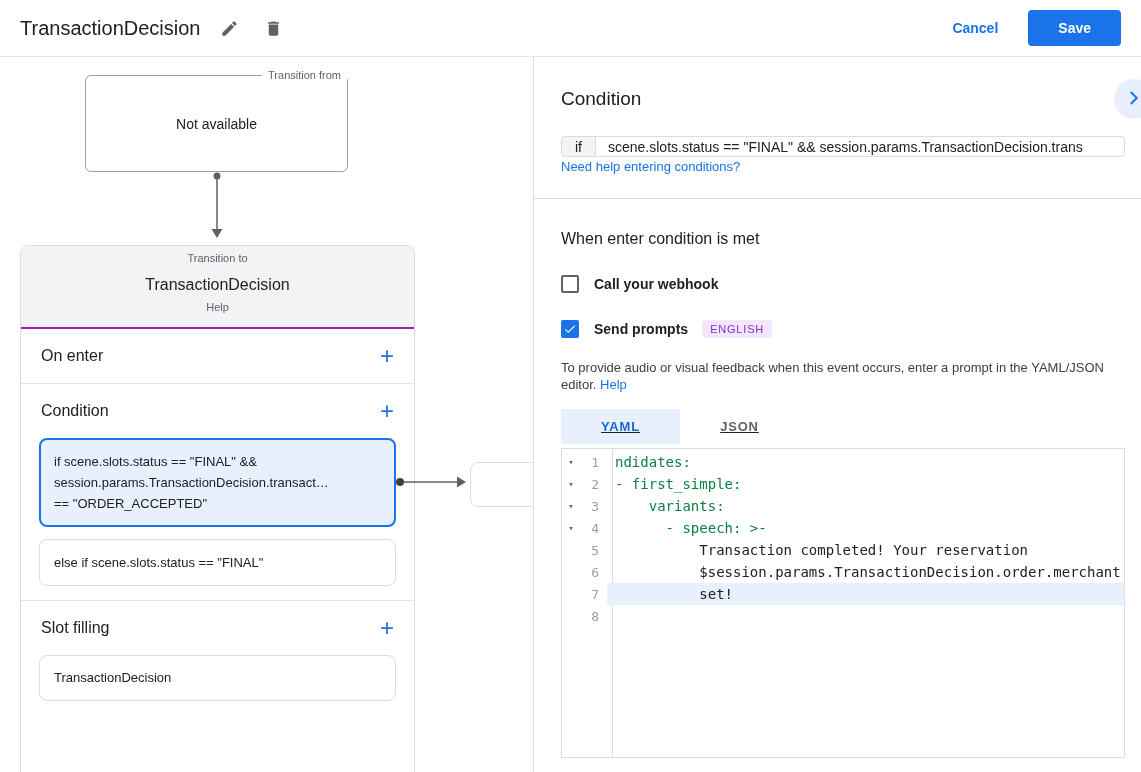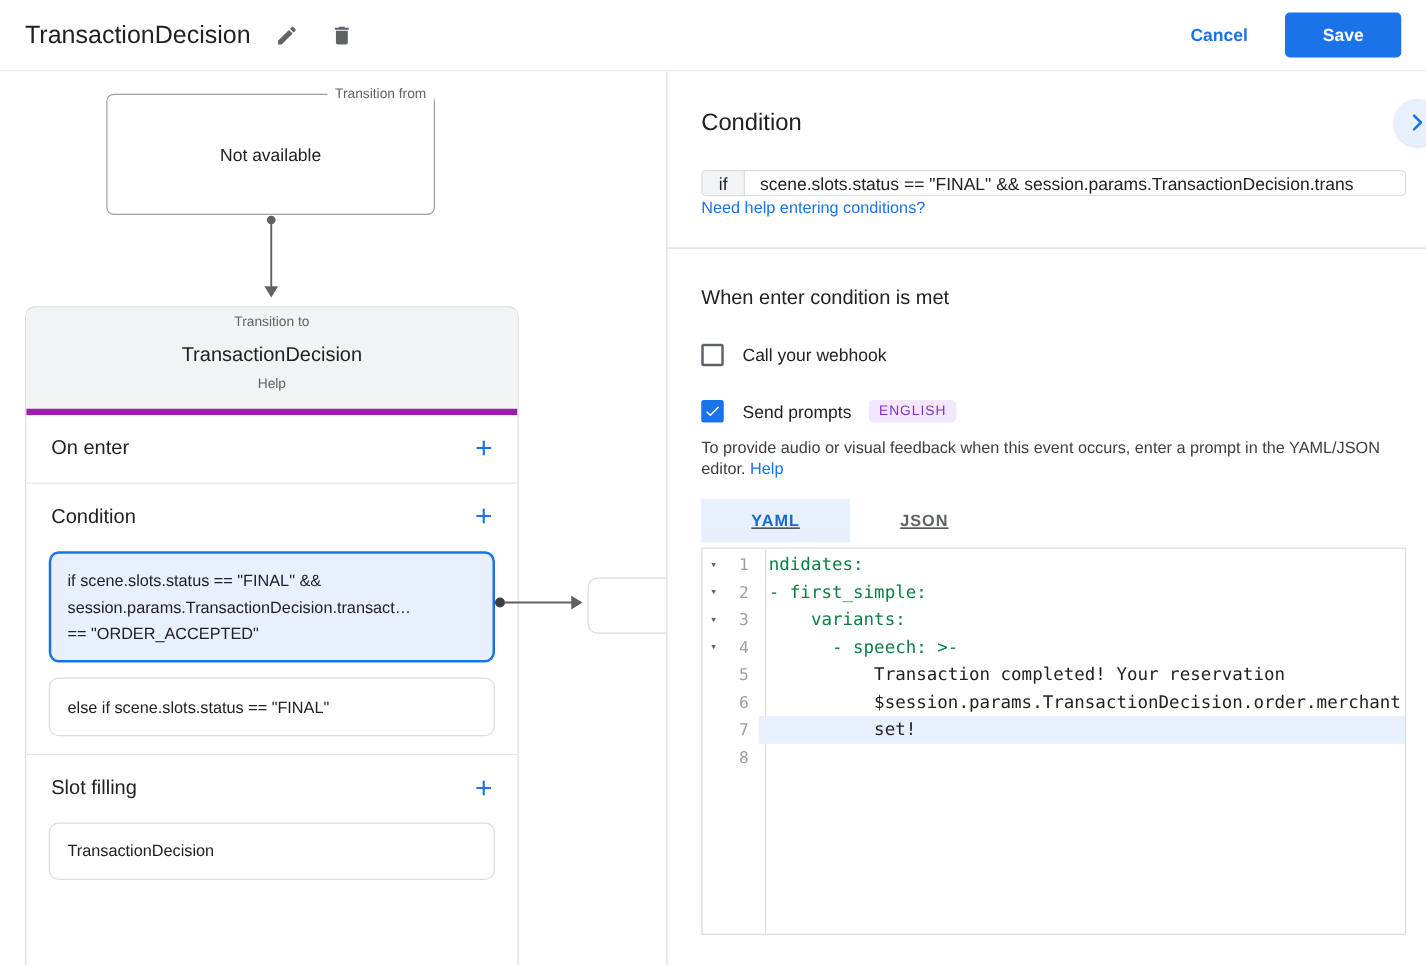--- a/index.html
+++ b/index.html
@@ -21,21 +21,21 @@
   .canvas { position:relative; width:533px; flex:none; background:#fff; overflow:hidden; }
   .panel { flex:1; border-left:1px solid #dadce0; position:relative; background:#fff; }
   
   .tfrom { position:absolute; left:85px; top:18px; width:263px; height:97px; border:1px solid #9aa0a6; border-radius:6px; background:#fff; }
   .box-legend { position:absolute; top:-7px; left:0; right:0; text-align:right; font-size:11px; color:#5f6368; }
   .box-legend span { background:#fff; padding:0 6px; }
   .tfrom-value { height:100%; display:flex; align-items:center; justify-content:center; font-size:14px; color:#202124; }
   .connectors { position:absolute; left:0; top:0; width:533px; height:715px; pointer-events:none; z-index:3; }
   .target-box { position:absolute; left:470px; top:405px; width:70px; height:45px; border:1px solid #dadce0; border-radius:8px; background:#fff; z-index:1; }
   .tto { position:absolute; left:20px; top:188px; width:395px; height:580px; border:1px solid #dadce0; border-radius:8px; background:#fff; overflow:hidden; z-index:2; }
-  .tto-head { background:#f1f3f4; border-bottom:5px solid #a21caf; text-align:center; padding:6px 0 14px; }
+  .tto-head { background:#f1f3f4; border-bottom:2px solid #a21caf; text-align:center; padding:6px 0 14px; }
   .tto-legend { font-size:11px; color:#5f6368; }
   .tto-title { font-size:16px; color:#202124; margin-top:12px; }
   .tto-sub { font-size:11px; color:#5f6368; margin-top:7px; }
   .section-row { display:flex; align-items:center; justify-content:space-between; padding:17px 20px; }
   .section-row.bordered { border-bottom:1px solid #e4e6e8; }
   .section-label { font-size:16px; color:#202124; }
   .plus { color:var(--accent,#1a73e8); font-size:24px; font-weight:300; line-height:20px; cursor:pointer; }
   .sect { border-bottom:1px solid #e4e6e8; padding-bottom:2px; }
   .sect:last-child { border-bottom:none; }
   .cond-card { margin:0 18px 12px; border:1px solid #dadce0; border-radius:8px; padding:12px 14px; font-size:13px; line-height:21px; color:#202124; background:#fff; cursor:pointer; }
@@ -51,23 +51,23 @@
   .cond-input { flex:1; min-width:0; border:1px solid #dadce0; border-left:none; border-radius:0 4px 4px 0; padding:0 12px; font-size:14px; color:#202124; font-family:"Liberation Sans",sans-serif; outline:none; }
   .help-link { display:inline-block; font-size:13px; color:var(--accent,#1a73e8); text-decoration:none; cursor:pointer; }
   .divider { border-top:1px solid #dadce0; }
   .panel-bottom { padding:0 16px 0 27px; }
   .when-title { margin-top:31px; font-size:16px; font-weight:500; color:#202124; }
   .check-row { display:flex; align-items:center; margin-top:27px; }
   .checkbox { width:18px; height:18px; flex:none; border:2px solid #5f6368; border-radius:2px; display:flex; align-items:center; justify-content:center; cursor:pointer; background:#fff; }
   .checkbox.checked { background:var(--accent,#1a73e8); border-color:var(--accent,#1a73e8); }
   .checkbox svg { display:none; }
   .checkbox.checked svg { display:block; fill:#fff; }
-  .check-label { margin-left:15px; font-size:14px; font-weight:400; color:#202124; }
+  .check-label { margin-left:15px; font-size:14px; font-weight:700; color:#202124; }
   .badge { margin-left:14px; background:var(--badge-bg,#f2e7fe); color:var(--badge-text,#8430ce); font-size:11px; font-weight:500; letter-spacing:.8px; padding:3px 8px; border-radius:4px; }
-  .hint { margin-top:11px; font-size:13px; line-height:17px; color:#3c4043; max-width:560px; }
+  .hint { margin-top:21px; font-size:13px; line-height:17px; color:#3c4043; max-width:560px; }
   .inline-link { color:var(--accent,#1a73e8); text-decoration:none; cursor:pointer; }
   .tabs { display:flex; margin-top:16px;text-decoration:underline; }
   .tab { width:119px; text-align:center; padding:10px 0; font-size:13px; font-weight:700; letter-spacing:.8px; color:#5f6368; cursor:pointer; }
   .tab.active { background:var(--tab-active-bg,#e8f0fe); color:var(--tab-active-text,#1967d2); }
   .editor { margin-top:4px; border:1px solid #dadce0; height:310px; position:relative; overflow:hidden; background:#fff;
             font-family:"DejaVu Sans Mono","Liberation Mono",monospace; font-size:14px; }
   .gutter-sep { position:absolute; left:50px; top:0; bottom:0; width:1px; background:#dadce0; }
   .ed-lines { position:relative; padding-top:2px; }
   .ed-line { display:flex; height:22px; align-items:center; }
   .ed-fold { width:18px; flex:none; text-align:center; font-size:9px; color:#5f6368; cursor:pointer; }

